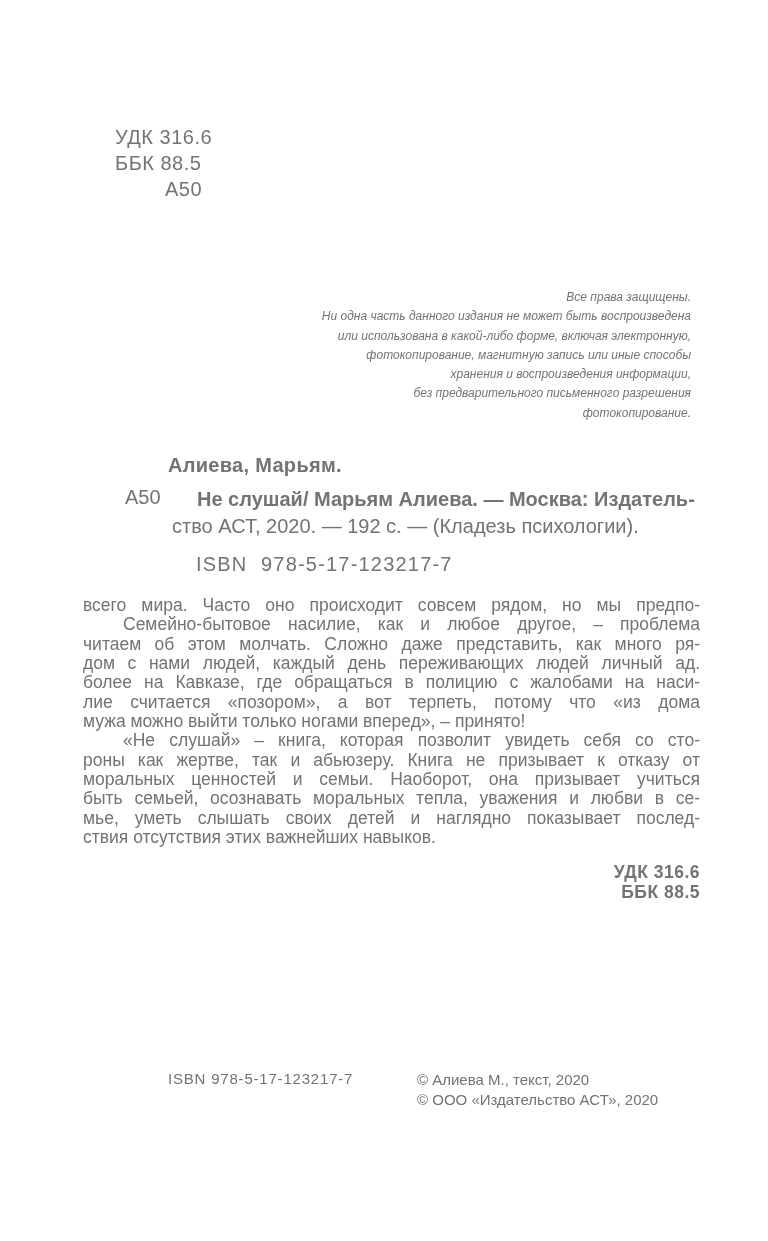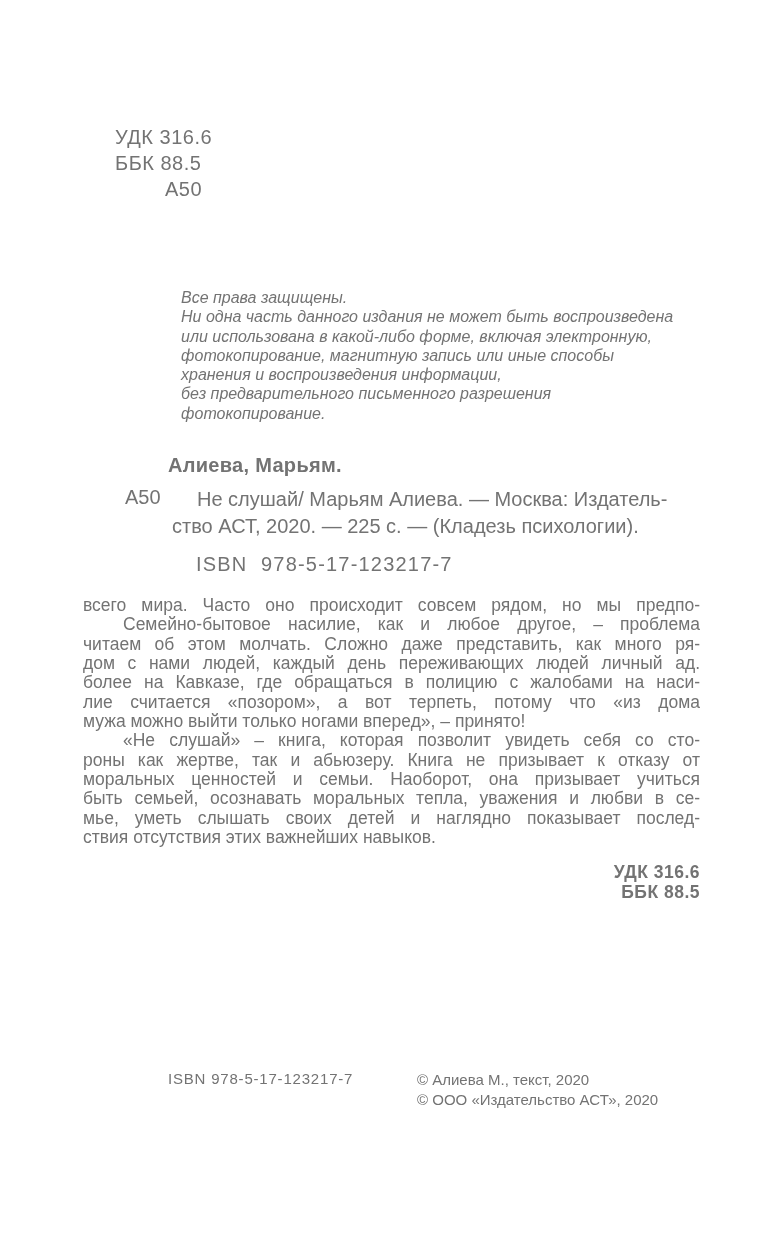--- a/index.html
+++ b/index.html
@@ -24,23 +24,23 @@
   }
   .top-codes .sign { padding-left: 50px; }
 
   
   .notice {
     position: absolute;
     left: 181px;
     top: 288px;
     width: 510px;
     font-style: italic;
-    font-size: 16px;
+    font-size: 12px;
     line-height: 19.3px;
-    text-align: left;
+    text-align: right;
   }
 
   
   .author-heading {
     position: absolute;
     left: 168px;
     top: 454px;
     font-size: 20px;
     font-weight: bold;
     letter-spacing: 0.3px;
@@ -53,21 +53,21 @@
   }
   .catalog-entry {
     position: absolute;
     left: 172px;
     top: 486px;
     width: 545px;
     font-size: 20px;
     line-height: 27px;
     white-space: nowrap;
   }
-  .catalog-entry .l1 { text-indent: 25px; }
+  .catalog-entry .l1 { text-indent: 25px; font-weight: bold; }
   .isbn-line {
     position: absolute;
     left: 196px;
     top: 553px;
     font-size: 20px;
     letter-spacing: 1.2px;
     white-space: pre;
   }
 
   
@@ -134,21 +134,21 @@
     <div>без предварительного письменного разрешения</div>
     <div>фотокопирование.</div>
   </div>
 
   <div class="author-heading">Алиева, Марьям.</div>
 
   <div class="catalog-code">А50</div>
 
   <div class="catalog-entry">
     <div class="l1">Не слушай/ Марьям Алиева. — Москва: Издатель-</div>
-    <div>ство АСТ, 2020. — 225 с. — (Кладезь психологии).</div>
+    <div>ство АСТ, 2020. — 192 с. — (Кладезь психологии).</div>
   </div>
 
   <div class="isbn-line">ISBN  978-5-17-123217-7</div>
 
   <div class="annotation">
     <div class="al">всего мира. Часто оно происходит совсем рядом, но мы предпо-</div>
     <div class="al al-first">Семейно-бытовое насилие, как и любое другое, – проблема</div>
     <div class="al">читаем об этом молчать. Сложно даже представить, как много ря-</div>
     <div class="al">дом с нами людей, каждый день переживающих людей личный ад.</div>
     <div class="al">более на Кавказе, где обращаться в полицию с жалобами на наси-</div>

